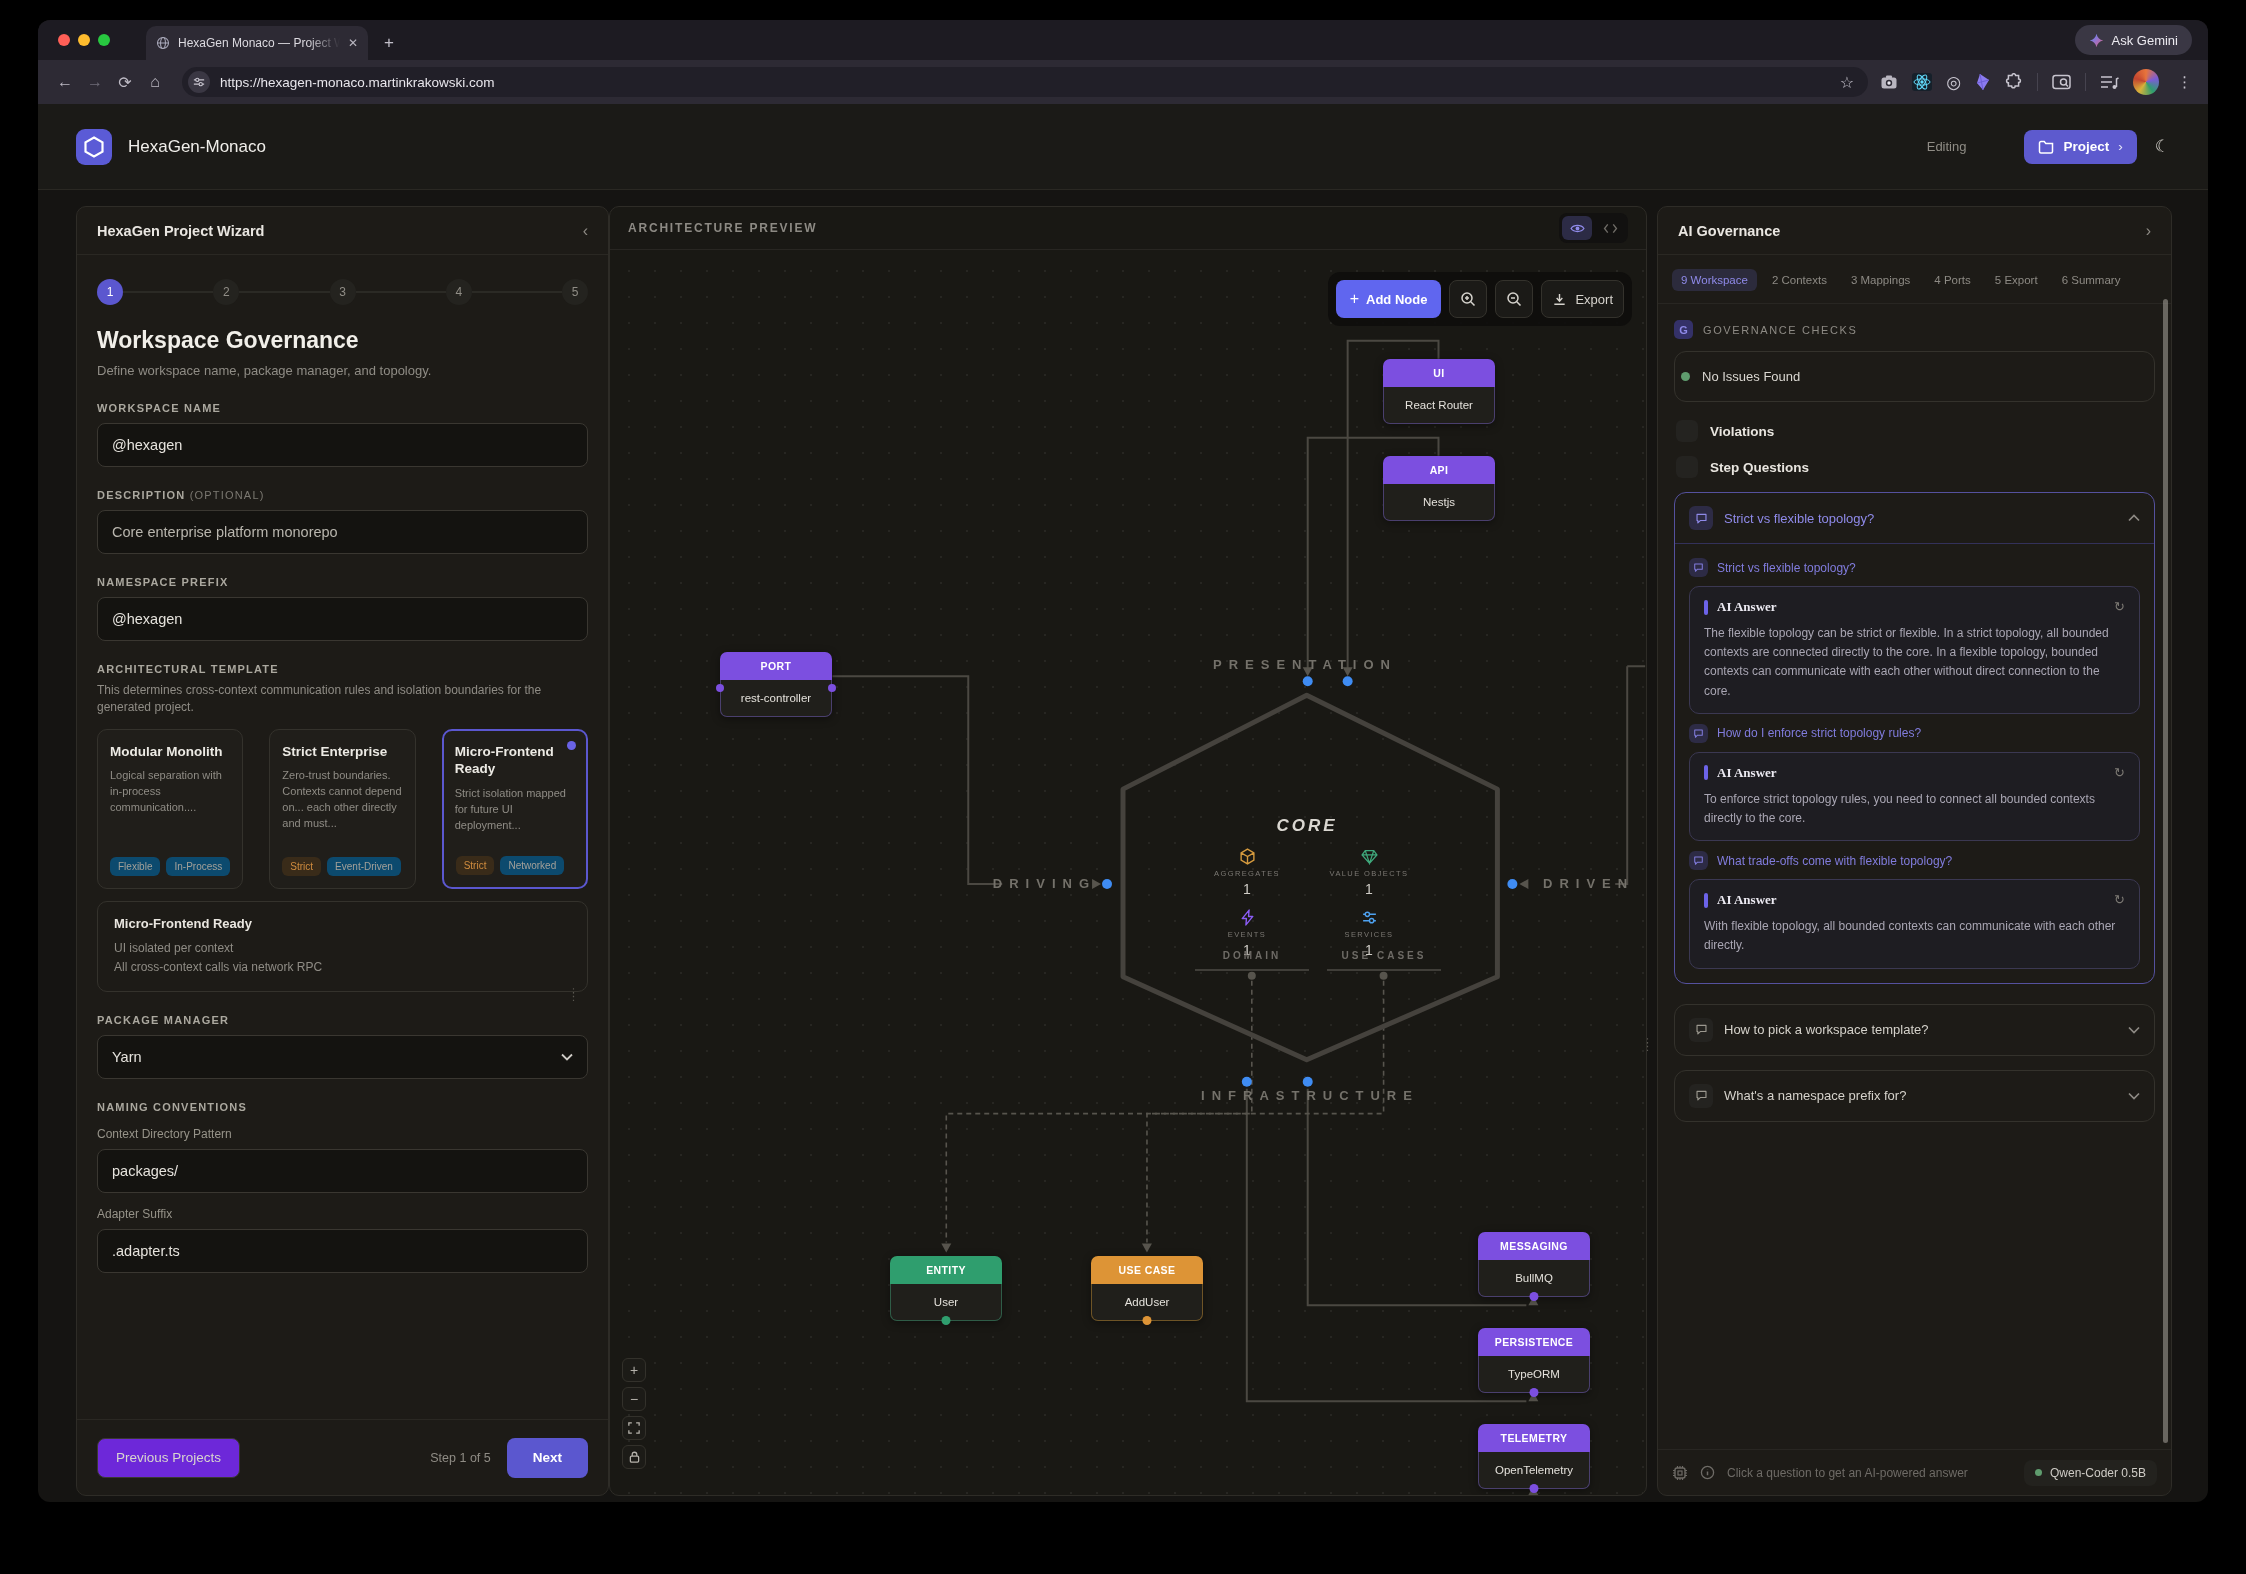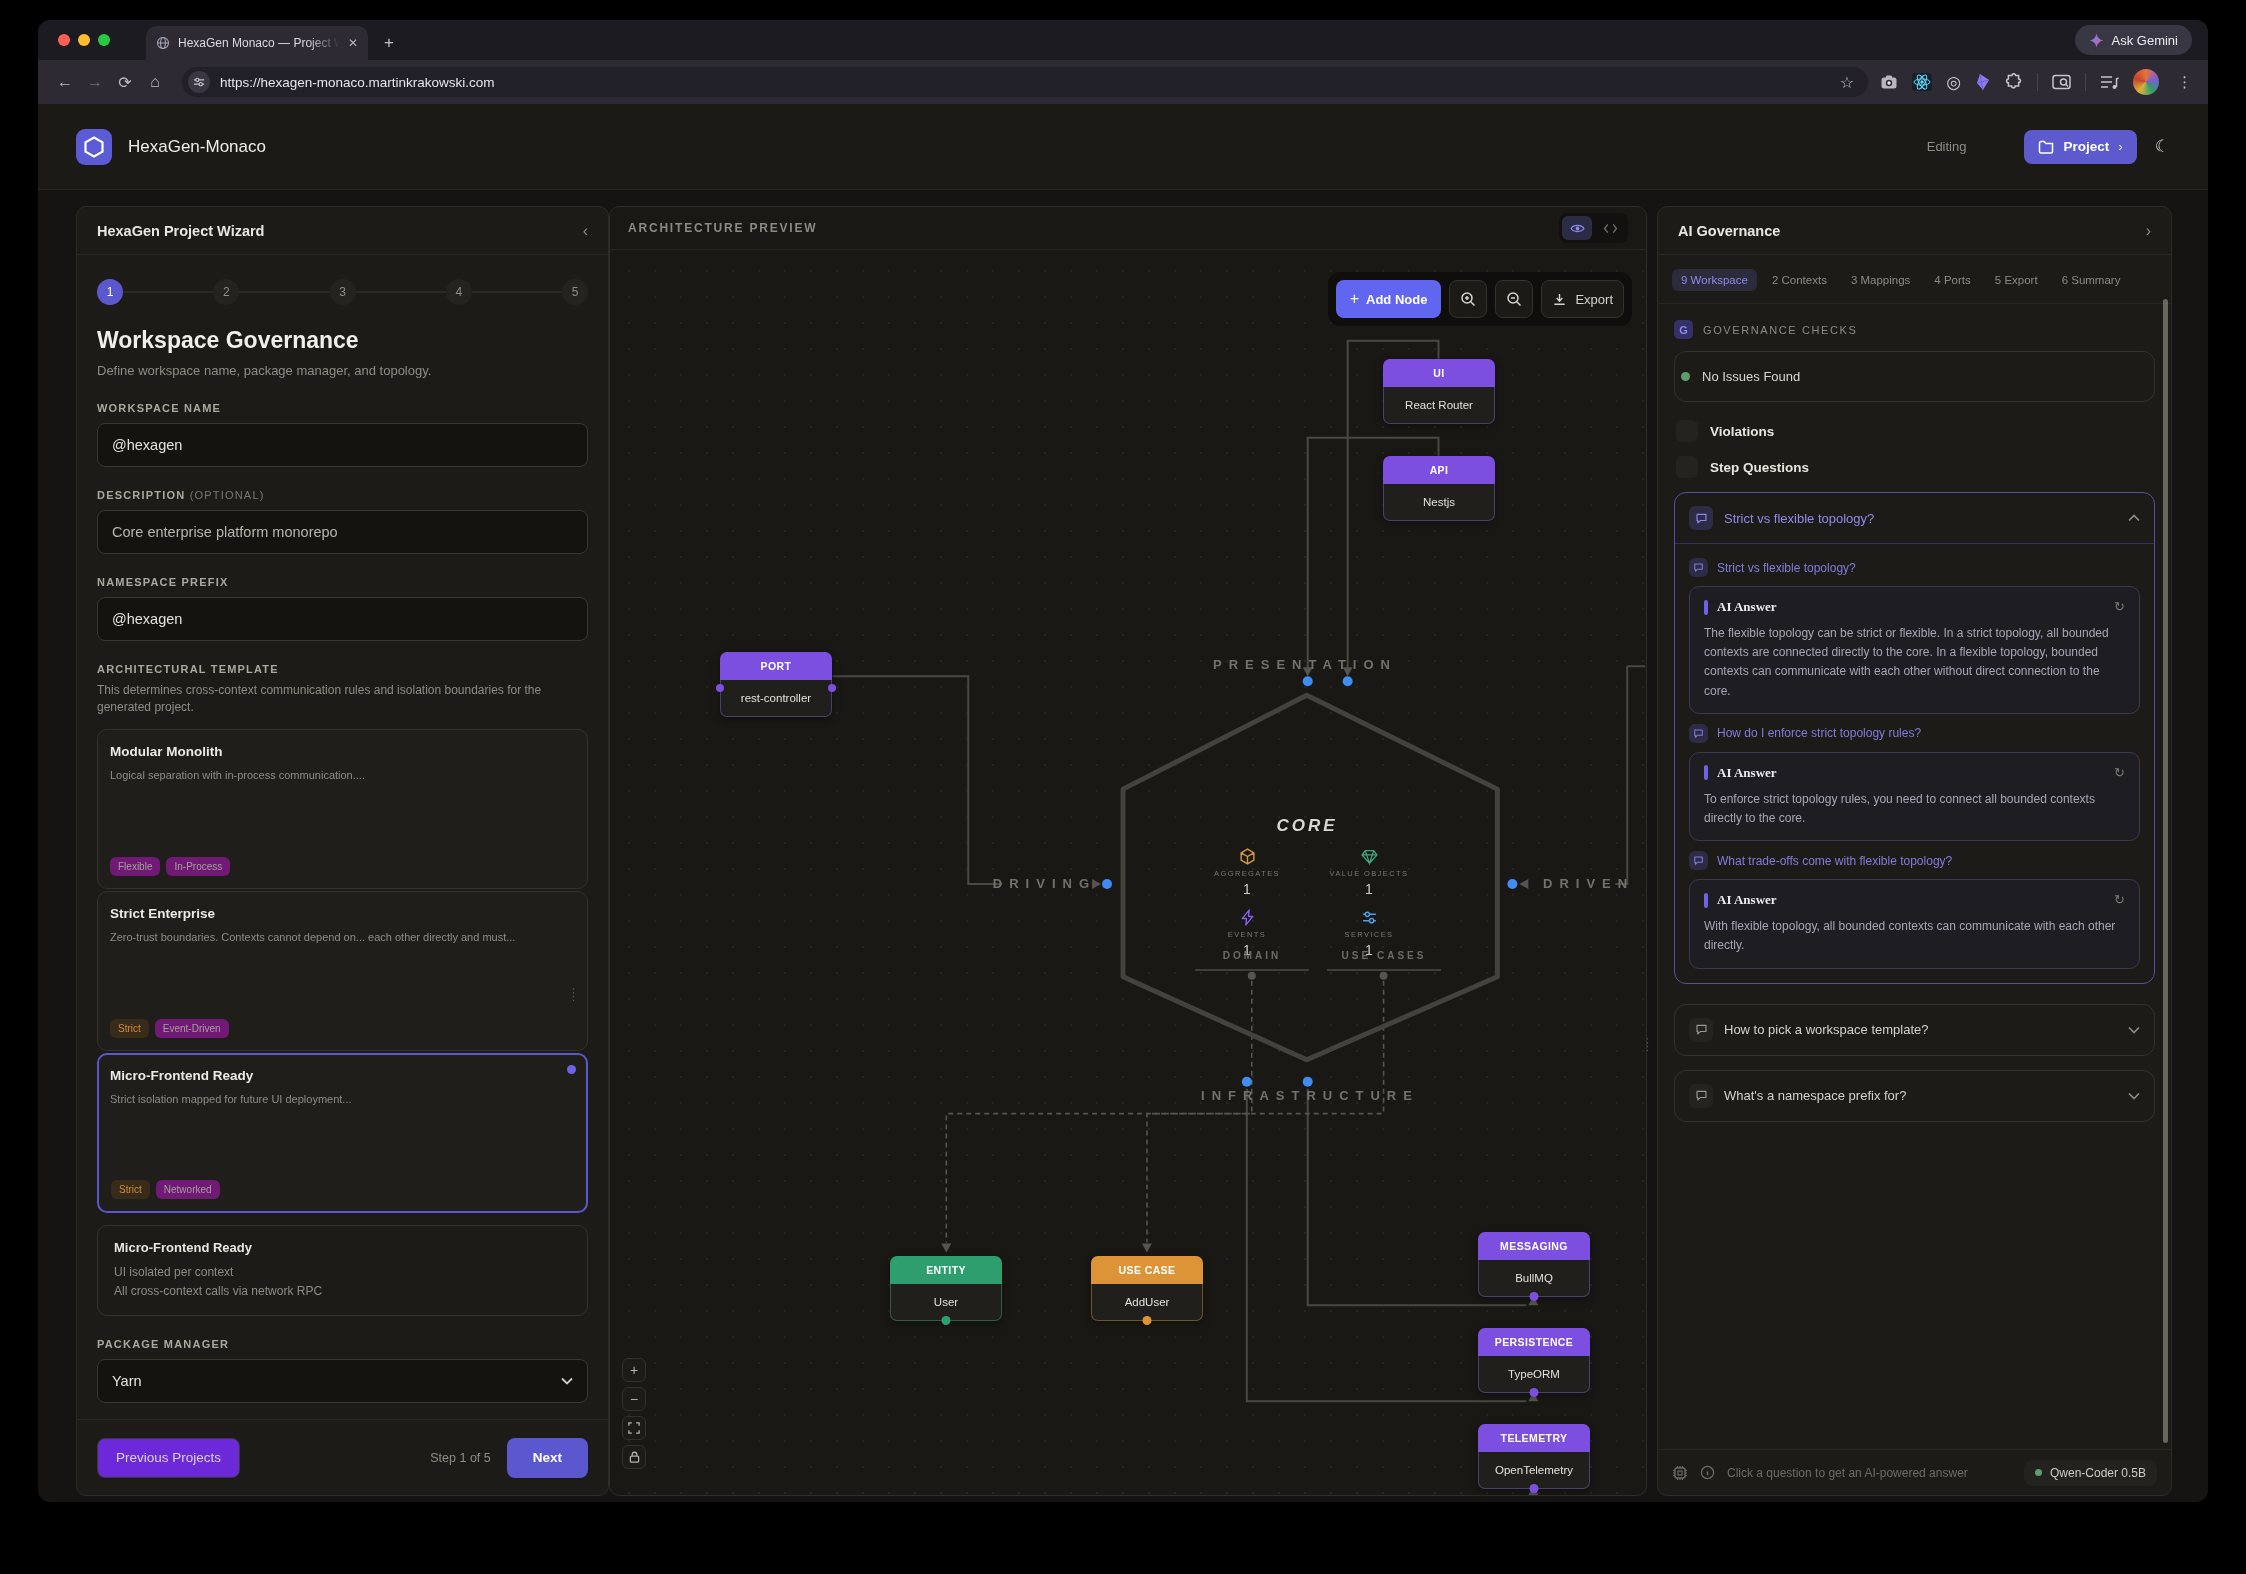--- a/index.html
+++ b/index.html
@@ -67,31 +67,31 @@
   .step-line { flex:1; height:2px; background:#2b2a25; }
   .h1 { font-size:23px; font-weight:bold; color:#f1efe9; margin-bottom:9px; }
   .sub { font-size:13px; color:#8f8c85; margin-bottom:24px; }
   .flabel { font-size:11px; font-weight:bold; letter-spacing:1.2px; color:#aba89f; margin:22px 0 9px; }
   .flabel .opt { font-weight:normal; color:#7b7871; }
   .flabel.first{ margin-top:0; }
   .input { height:44px; background:#141310; border:1px solid #3a3731; border-radius:8px;
            display:flex; align-items:center; padding:0 14px; font-size:14.5px; color:#e6e3dd; }
   .input.dim { color:#b9b6ae; }
   .help { font-size:12px; color:#8f8c85; line-height:1.45; margin:-2px 0 12px; }
-  .cards { display:flex; gap:2px;flex-direction:column; }
+  .cards { display:flex; gap:26px; }
   .tcard { flex:1; background:#201e1a; border:1px solid #34322c; border-radius:10px;
            padding:13px 12px; position:relative; min-height:160px; }
   .tcard.selected { border:2px solid #5b57cf; padding:12px 11px; }
   .tcard .dot { position:absolute; top:10px; right:10px; width:9px; height:9px; border-radius:50%;
                 background:#6a63e6; }
   .tcard h4 { font-size:13.5px; font-weight:bold; color:#eceae4; line-height:1.3; margin-bottom:8px; }
   .tcard p { font-size:11px; color:#8f8c85; line-height:1.45; margin-bottom:10px;
              display:-webkit-box; -webkit-line-clamp:4; -webkit-box-orient:vertical; overflow:hidden; }
   .tags { display:flex; flex-wrap:wrap; gap:6px; position:absolute; left:12px; right:10px; bottom:12px; }
-  .tag { background:#701a75; color:#a3a099; font-size:10px; border-radius:6px; padding:4px 8px; }
+  .tag { background:#0c4a6e; color:#a3a099; font-size:10px; border-radius:6px; padding:4px 8px; }
   .tag.accent { background:#392b19; color:#d08c3e; }
   .summary-box { border:1px solid #34322c; border-radius:10px; padding:14px 16px; margin-top:12px; }
   .summary-box h5 { font-size:13px; font-weight:bold; color:#e9e6e0; margin-bottom:8px; }
   .summary-box div { font-size:12px; color:#8f8c85; line-height:1.6; }
   .sublabel { font-size:12px; color:#969389; margin:14px 0 8px; }
   .selectbox { justify-content:space-between; }
   .wizard-foot { border-top:1px solid #2a2823; height:76px; display:flex; align-items:center;
                  padding:0 20px; flex-shrink:0; }
   .btn-ghost { background:#6d28d9; border:1px solid #3a3832; border-radius:8px; height:40px;
                padding:0 18px; color:#d8d5cf; font-size:13.5px; display:flex; align-items:center; }

